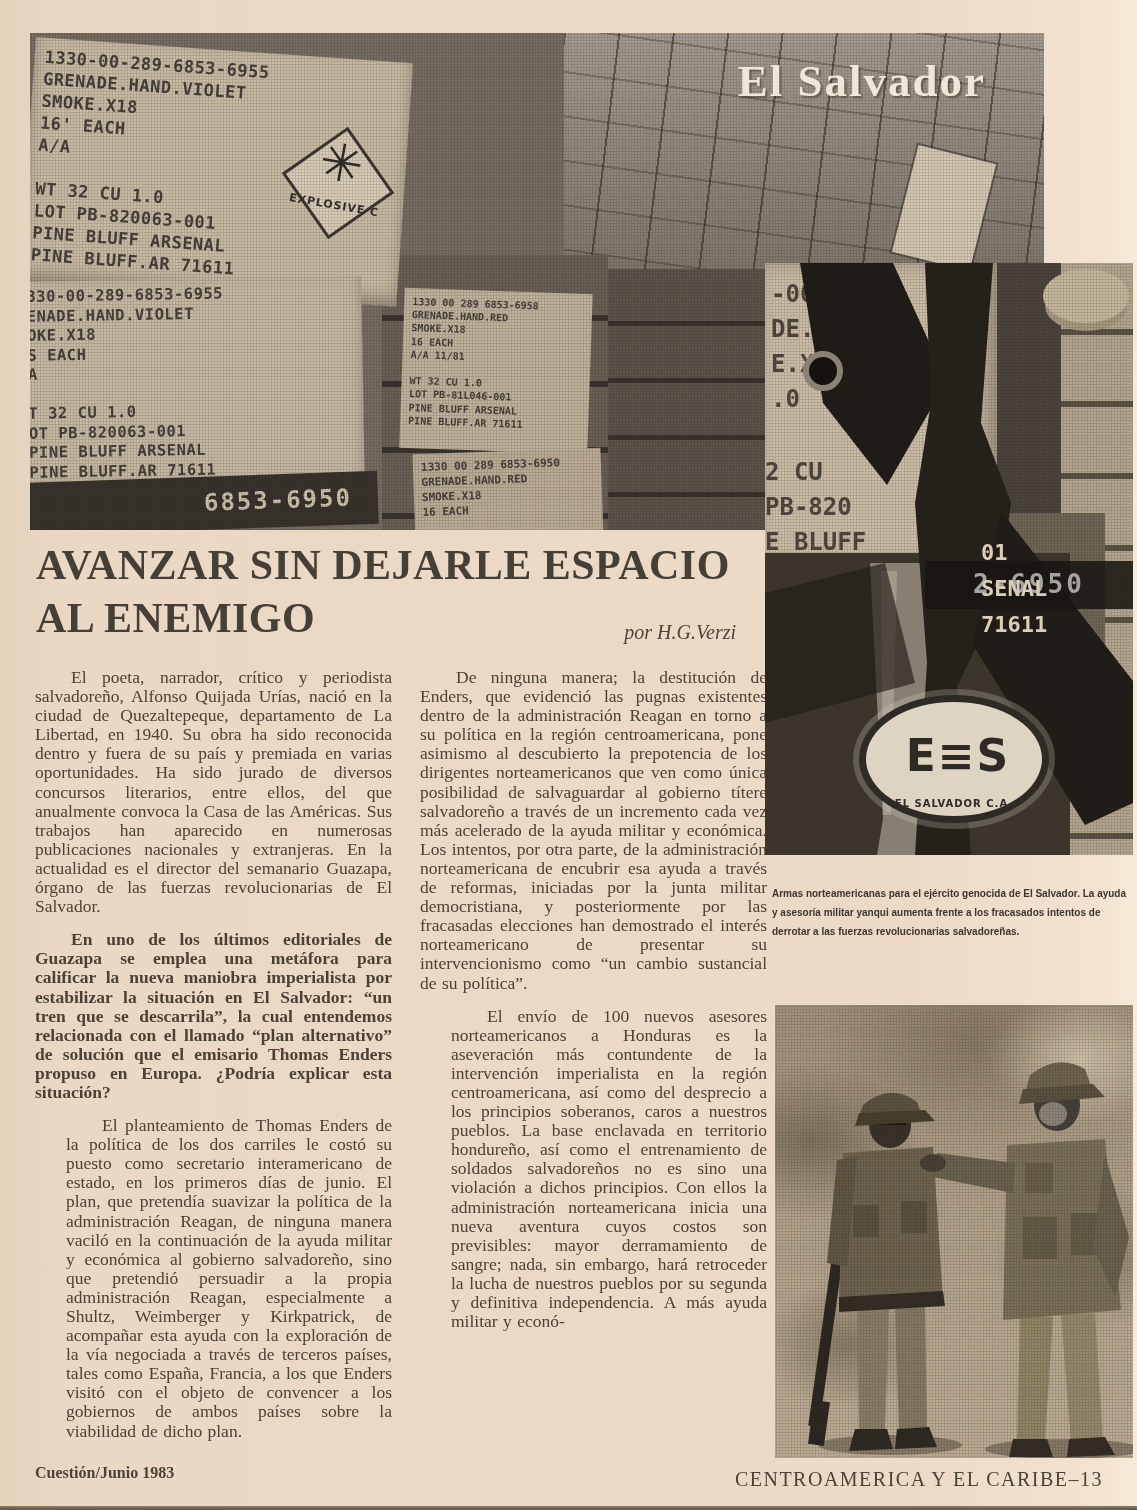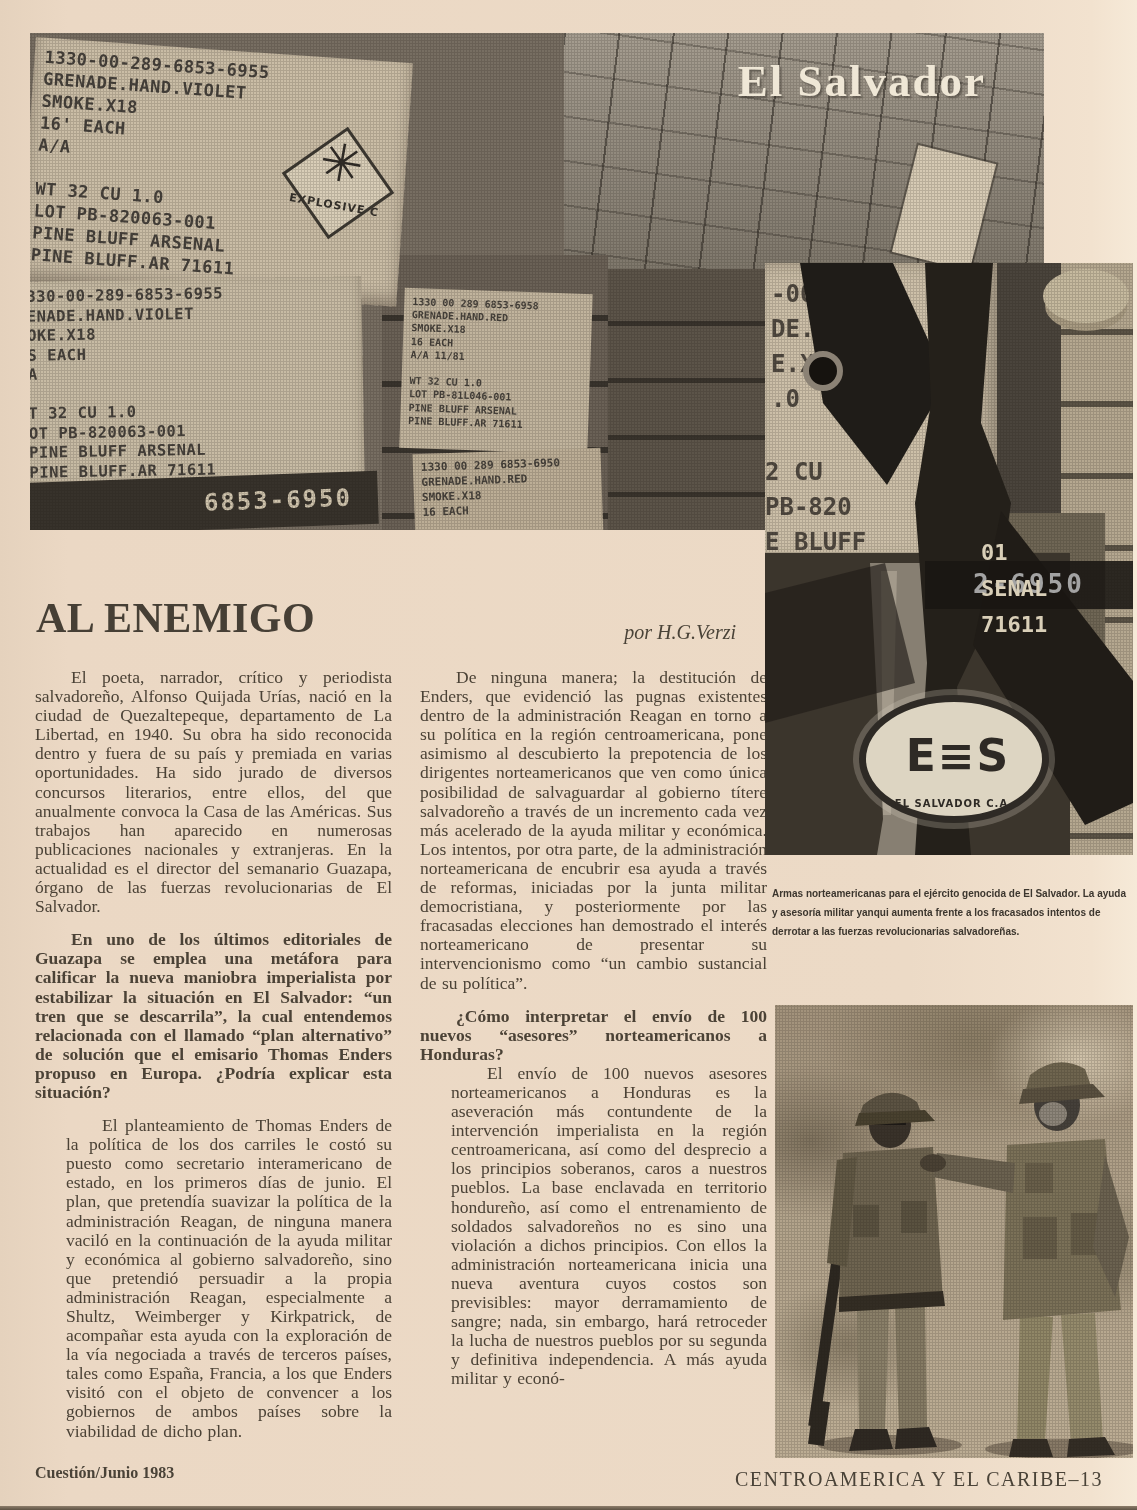--- a/index.html
+++ b/index.html
@@ -231,30 +231,30 @@
         <ellipse cx="158" cy="158" rx="13" ry="9" fill="#4a4134"></ellipse>
         <path d="M330,150 L354,232 L340,292 L318,242 Z" fill="#6b6250"></path>
         <ellipse cx="282" cy="100" rx="23" ry="26" fill="#45403a"></ellipse>
         <ellipse cx="278" cy="109" rx="14" ry="12" fill="#8d857a"></ellipse>
         <path d="M255,70 Q282,48 310,64 L317,84 L250,88 Z" fill="#6f654f"></path>
         <path d="M248,84 L318,79 L330,92 L244,99 Z" fill="#5a5140"></path>
       </g>
     </svg>
   </div>
 
+  <div id="titleLine1" class="titleLine">AVANZAR SIN DEJARLE ESPACIO</div>
   <div id="titleLine2" class="titleLine">AL ENEMIGO</div>
   <div id="byline">por H.G.Verzi</div>
 
   <div id="colLeft" class="col">
     <p>El poeta, narrador, crítico y periodista salvadoreño, Alfonso Quijada Urías, nació en la ciudad de Quezaltepeque, departamento de La Libertad, en 1940. Su obra ha sido reconocida dentro y fuera de su país y premiada en varias oportunidades. Ha sido jurado de diversos concursos literarios, entre ellos, del que anualmente convoca la Casa de las Américas. Sus trabajos han aparecido en numerosas publicaciones nacionales y extranjeras. En la actualidad es el director del semanario Guazapa, órgano de las fuerzas revolucionarias de El Salvador.</p>
     <p class="q">En uno de los últimos editoriales de Guazapa se emplea una metáfora para calificar la nueva maniobra imperialista por estabilizar la situación en El Salvador: “un tren que se descarrila”, la cual entendemos relacionada con el llamado “plan alternativo” de solución que el emisario Thomas Enders propuso en Europa. ¿Podría explicar esta situación?</p>
     <p>El planteamiento de Thomas Enders de la política de los dos carriles le costó su puesto como secretario interamericano de estado, en los primeros días de junio. El plan, que pretendía suavizar la política de la administración Reagan, de ninguna manera vaciló en la continuación de la ayuda militar y económica al gobierno salvadoreño, sino que pretendió persuadir a la propia administración Reagan, especialmente a Shultz, Weimberger y Kirkpatrick, de acompañar esta ayuda con la exploración de la vía negociada a través de terceros países, tales como España, Francia, a los que Enders visitó con el objeto de convencer a los gobiernos de ambos países sobre la viabilidad de dicho plan.</p>
   </div>
   <div id="colRight" class="col">
     <p>De ninguna manera; la destitución de Enders, que evidenció las pugnas existentes dentro de la administración Reagan en torno a su política en la región centroamericana, pone asimismo al descubierto la prepotencia de los dirigentes norteamericanos que ven como única posibilidad de salvaguardar al gobierno títere salvadoreño a través de un incremento cada vez más acelerado de la ayuda militar y económica. Los intentos, por otra parte, de la administración norteamericana de encubrir esa ayuda a través de reformas, iniciadas por la junta militar democristiana, y posteriormente por las fracasadas elecciones han demostrado el interés norteamericano de presentar su intervencionismo como “un cambio sustancial de su política”.</p>
-    <p class="q tight">¿Cómo interpretar el envío de 100 nuevos “asesores” norteamericanos a Honduras?</p>
     <p>El envío de 100 nuevos asesores norteamericanos a Honduras es la aseveración más contundente de la intervención imperialista en la región centroamericana, así como del desprecio a los principios soberanos, caros a nuestros pueblos. La base enclavada en territorio hondureño, así como el entrenamiento de soldados salvadoreños no es sino una violación a dichos principios. Con ellos la administración norteamericana inicia una nueva aventura cuyos costos son previsibles: mayor derramamiento de sangre; nada, sin embargo, hará retroceder la lucha de nuestros pueblos por su segunda y definitiva independencia. A más  ayuda militar y econó-</p>
   </div>
 
   <div id="footerLeft">Cuestión/Junio 1983</div>
   <div id="footerRight">CENTROAMERICA Y EL CARIBE–13</div>
 
 </div>
 
 </body></html>

